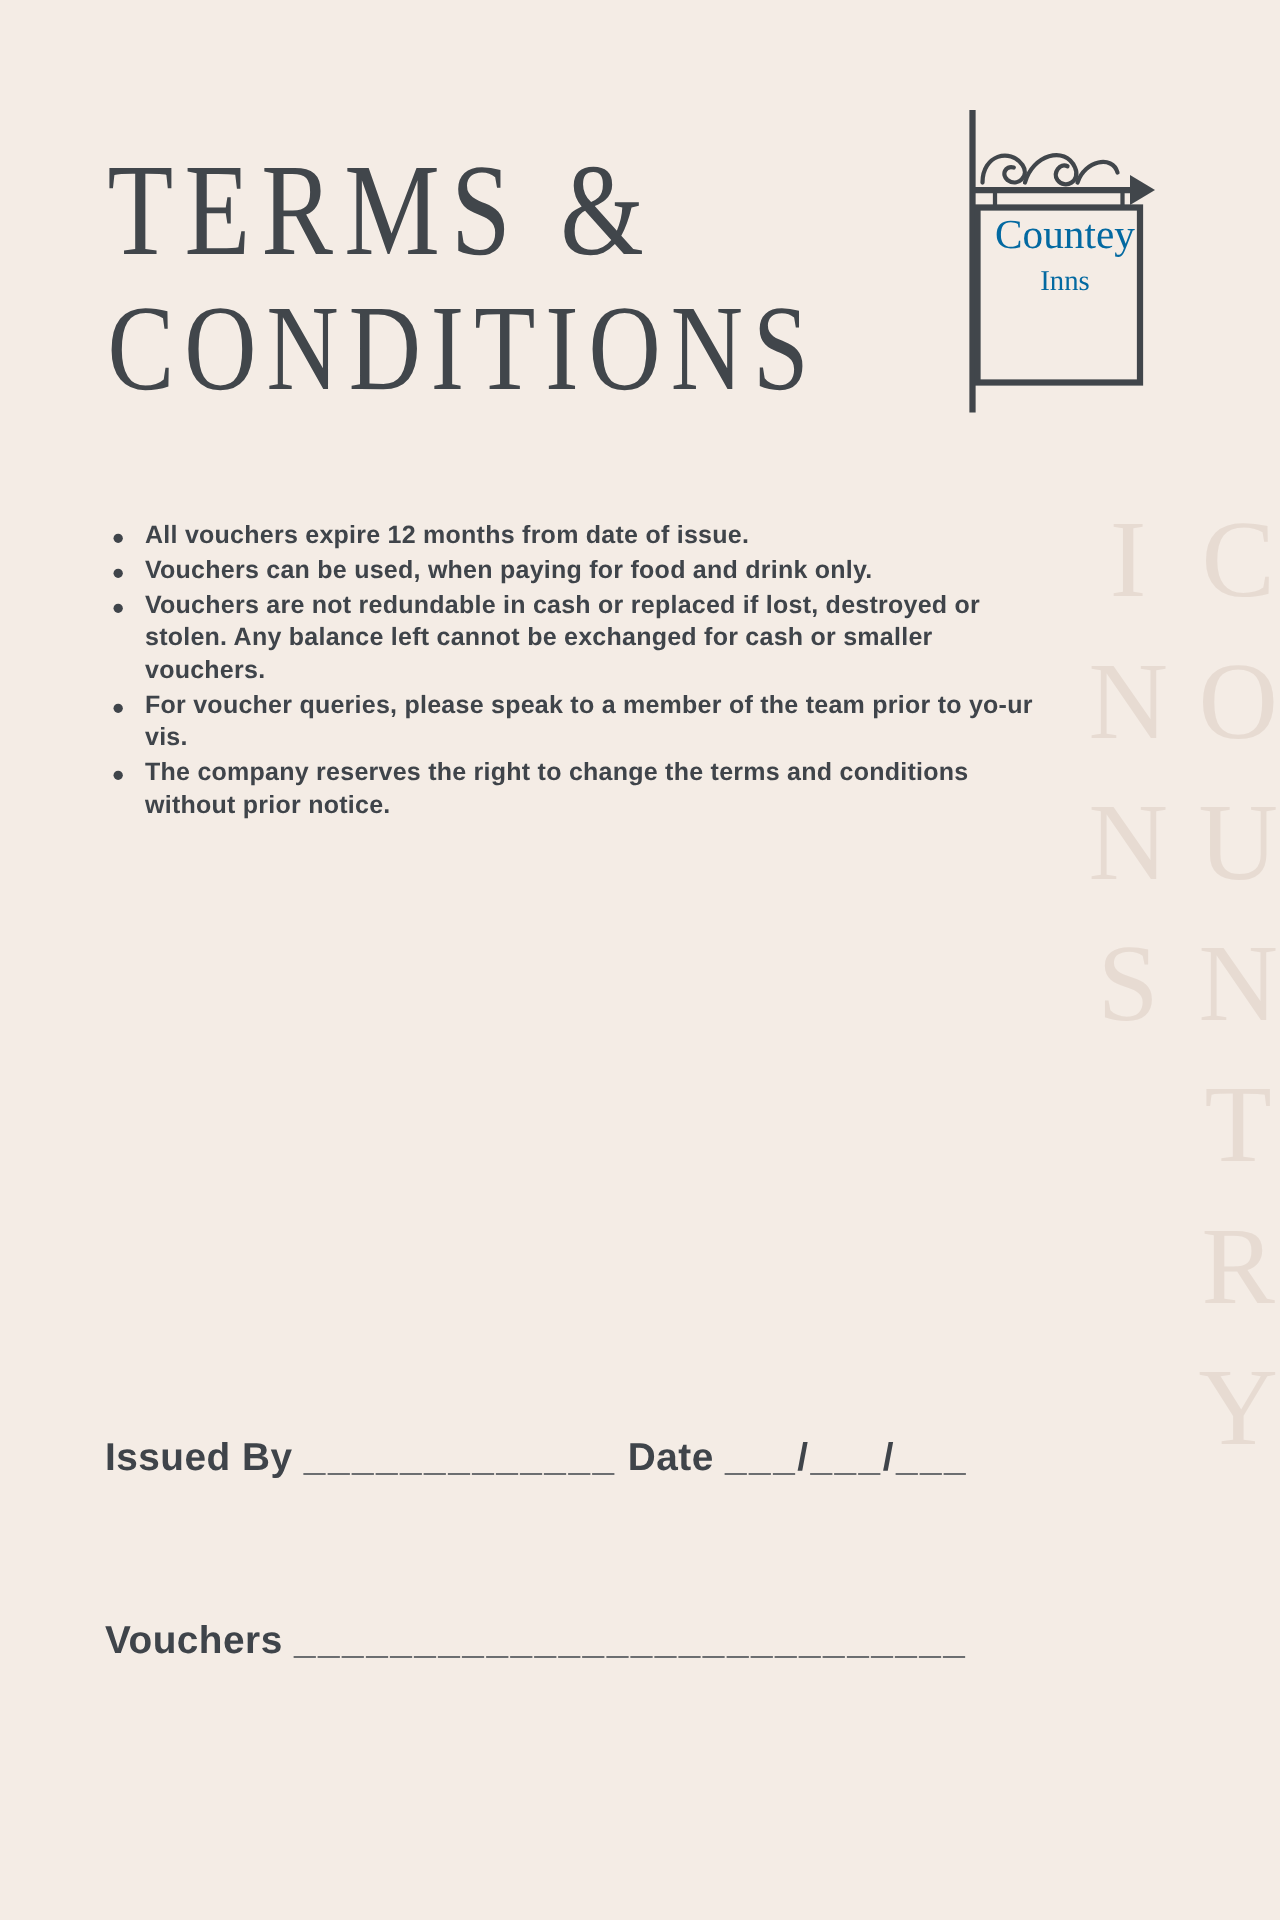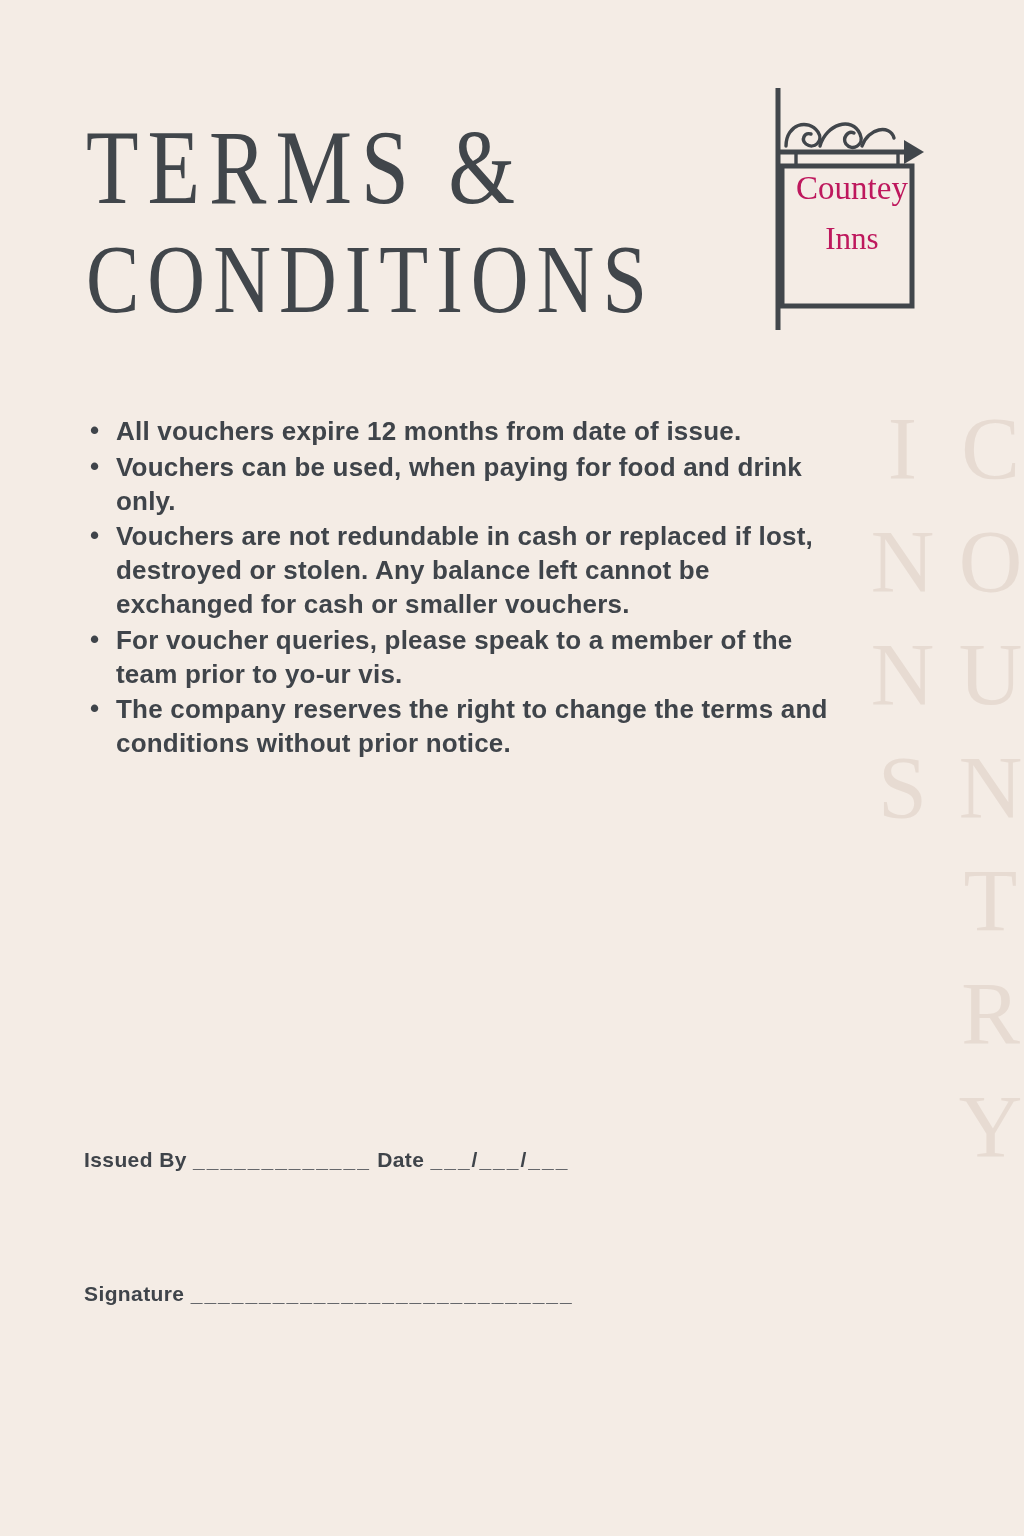--- a/index.html
+++ b/index.html
@@ -78,39 +78,39 @@
     height: 260px;
   }
   .logo svg { display: block; }
   .logo-text {
     position: absolute;
     left: 28px;
     top: 92px;
     width: 136px;
     text-align: center;
     font-family: "Liberation Serif", serif;
-    color: #be185d;
+    color: #0369a1;
     line-height: 1.0;
   }
   .logo-text .l1 { font-size: 33px; letter-spacing: 0px; }
-  .logo-text .l2 { font-size: 31px; letter-spacing: 0px; margin-top: 18px; }
+  .logo-text .l2 { font-size: 23px; letter-spacing: 0px; margin-top: 8px; }
 
   
   .terms {
     position: absolute;
     left: 82px;
     top: 415px;
     width: 720px;
     margin: 0;
     padding: 0 0 0 34px;
     list-style: none;
   }
   .terms li {
     position: relative;
-    font-size: 26px;
+    font-size: 20px;
     font-weight: bold;
     color: #3f444a;
     line-height: 1.30;
     margin-bottom: 2px;
     letter-spacing: 0.2px;
   }
   .terms li::before {
     content: "\2022";
     position: absolute;
     left: -26px;
@@ -120,21 +120,21 @@
   }
 
   
   .fields {
     position: absolute;
     left: 84px;
     top: 1148px;
     width: 760px;
   }
   .field-row {
-    font-size: 21px;
+    font-size: 31px;
     font-weight: bold;
     color: #3f444a;
     letter-spacing: 0.4px;
     white-space: nowrap;
   }
   .field-row.second { margin-top: 110px; }
   .rule {
     letter-spacing: 2px;
     font-weight: bold;
   }
@@ -186,18 +186,18 @@
   </ul>
 
   <div class="fields">
     <div class="field-row">
       <span>Issued By</span>
       <span class="rule">_____________</span>
       <span>Date</span>
       <span class="rule">___/___/___</span>
     </div>
     <div class="field-row second">
-      <span>Signature</span>
+      <span>Vouchers</span>
       <span class="rule">____________________________</span>
     </div>
   </div>
 
 </div>
 
 </body></html>

